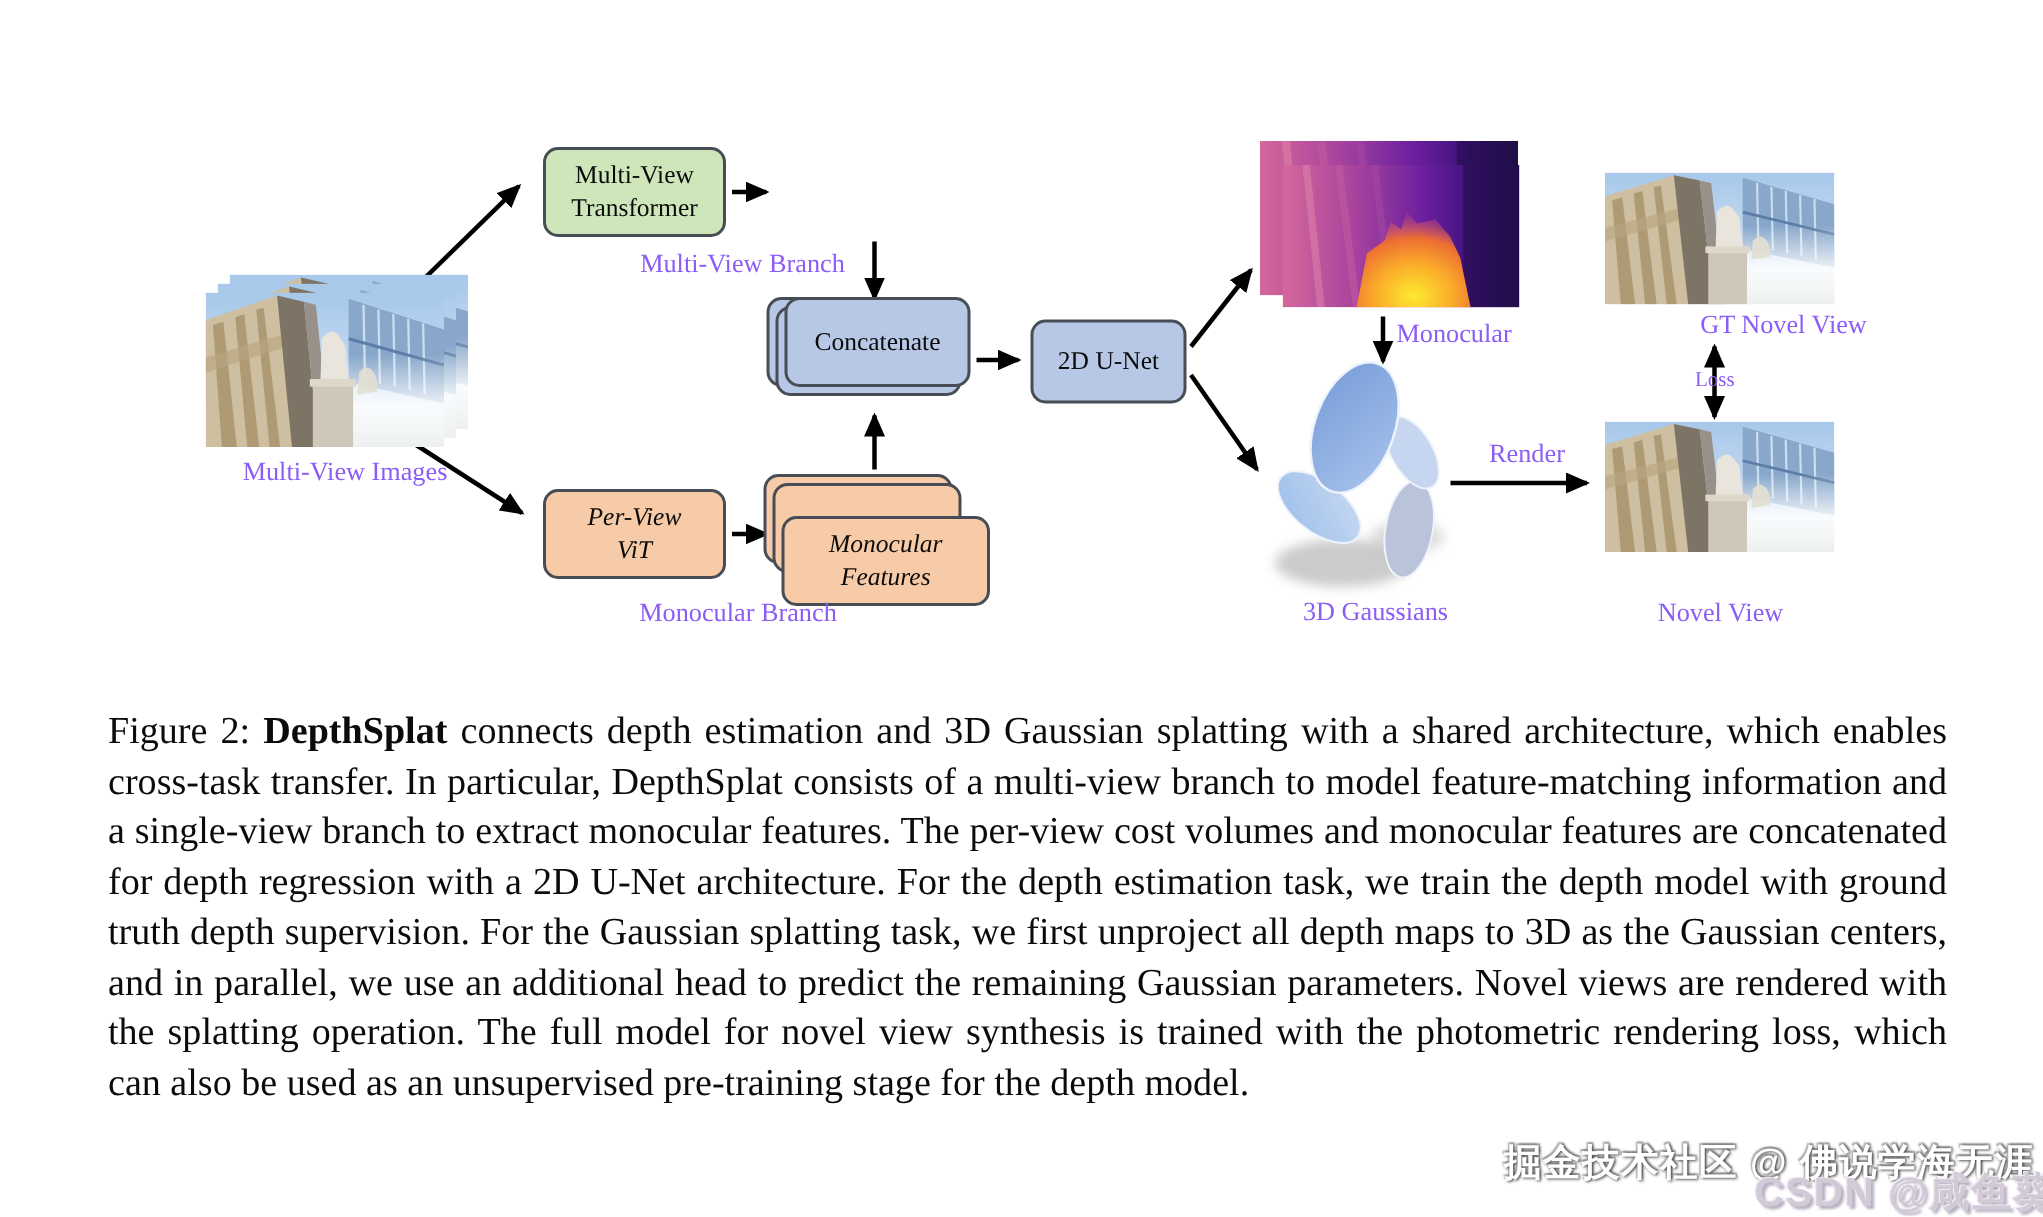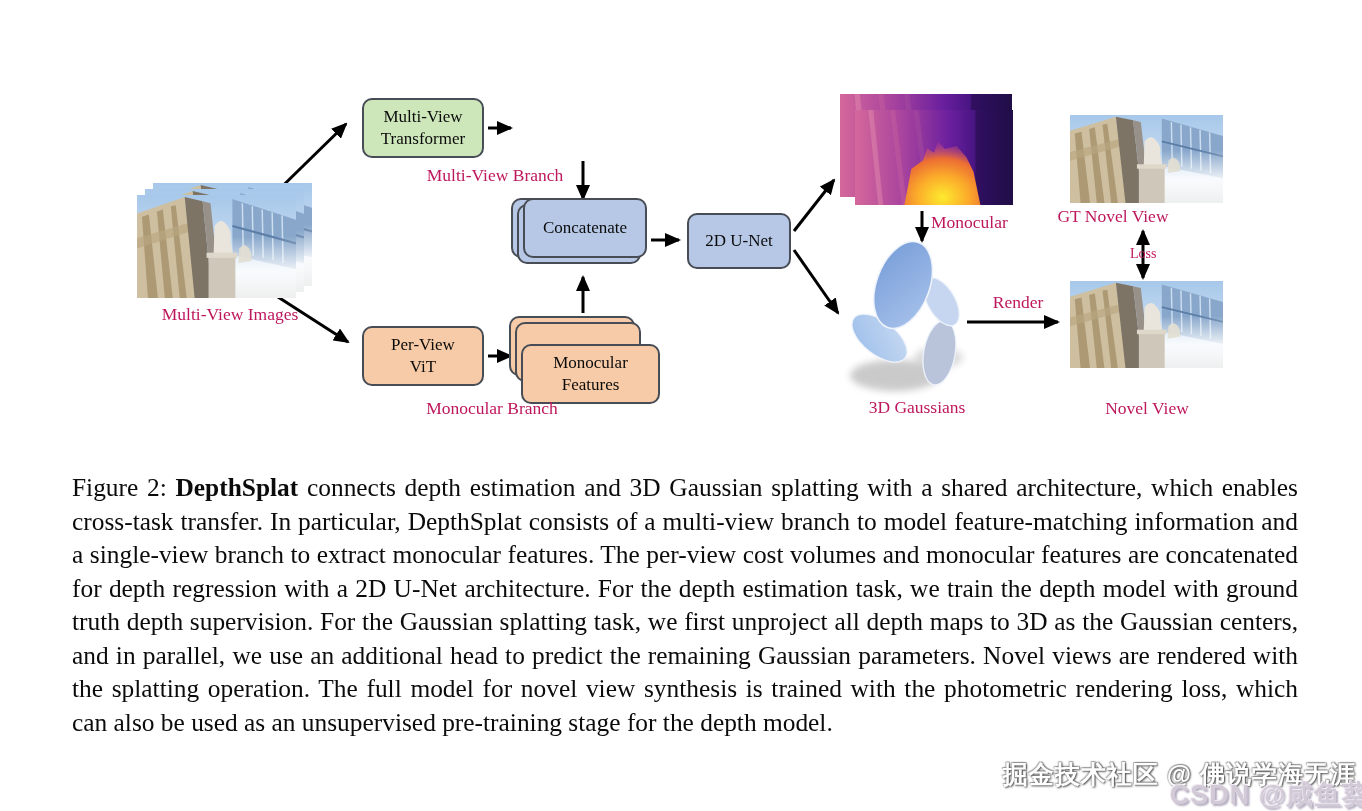--- a/index.html
+++ b/index.html
@@ -7,30 +7,30 @@
         font-family:"Liberation Serif",serif;color:var(--text,#0b0b0b);}
   .diagram{position:absolute;left:0;top:0;width:1362px;height:448px;}
   .arrows{position:absolute;left:0;top:0;pointer-events:none;}
 
   
   .box{position:absolute;border:2px solid var(--box-border,#474c55);border-radius:10px;
        display:flex;align-items:center;justify-content:center;text-align:center;
        font-size:17px;line-height:1.28;white-space:pre-line;box-sizing:border-box;}
   .green{background:var(--green-fill,#cde6ba);}
   .blue{background:var(--blue-fill,#b6c8e6);}
-  .orange{background:var(--orange-fill,#f7cba7);}
+  .orange{background:var(--orange-fill,#f7cba7);font-style:italic;}
 
   
   .stack{position:absolute;}
   .stack .card{position:absolute;border:2px solid var(--box-border,#474c55);border-radius:10px;
        box-sizing:border-box;display:flex;align-items:center;justify-content:center;
        text-align:center;font-size:17px;line-height:1.28;white-space:pre-line;}
 
   
-  .lbl{position:absolute;font-size:17.5px;color:#be185d;white-space:nowrap;}
+  .lbl{position:absolute;font-size:17.5px;color:#8b5cf6;white-space:nowrap;}
   .lbl.center{text-align:center;}
 
   .photo{position:absolute;display:block;}
 
   .caption{position:absolute;left:60px;top:459px;width:1226px;margin:12px;
            font-size:25.4px;line-height:33.5px;text-align:justify;color:var(--text,#0b0b0b);}
   .caption b{font-weight:bold;}
 
   .wm1{position:absolute;right:6px;top:758px;font-family:"Liberation Sans",sans-serif;
        font-weight:bold;font-size:25px;letter-spacing:1px;color:var(--watermark-white,#fff);
@@ -200,21 +200,21 @@
 
     <svg class="photo" style="left:843px;top:228px" width="130" height="172">
         <use href="#gauss-scene" width="130" height="172"></use>
       </svg>
     <div class="lbl center" style="left:852px;top:397px;width:130px">3D Gaussians</div>
     <div class="lbl center" style="left:978px;top:292px;width:80px">Render</div>
 
     <svg class="photo" style="left:1070px;top:115px" width="153" height="88">
         <use href="#photo-scene" width="153" height="88"></use>
       </svg>
-    <div class="lbl center" style="left:1037px;top:206px;width:152px">GT Novel View</div>
+    <div class="lbl center" style="left:1113px;top:206px;width:152px">GT Novel View</div>
     <div class="lbl" style="left:1130px;top:246px;font-size:14px">Loss</div>
     <svg class="photo" style="left:1070px;top:281px" width="153" height="87">
         <use href="#photo-scene" width="153" height="87"></use>
       </svg>
     <div class="lbl center" style="left:1071px;top:398px;width:152px">Novel View</div>
   </div>
 
   <p class="caption"><span>Figure 2: </span><b>DepthSplat</b><span> connects depth estimation and 3D Gaussian splatting with a shared architecture, which enables cross-task transfer. In particular, DepthSplat consists of a multi-view branch to model feature-matching information and a single-view branch to extract monocular features. The per-view cost volumes and monocular features are concatenated for depth regression with a 2D U-Net architecture. For the depth estimation task, we train the depth model with ground truth depth supervision. For the Gaussian splatting task, we first unproject all depth maps to 3D as the Gaussian centers, and in parallel, we use an additional head to predict the remaining Gaussian parameters. Novel views are rendered with the splatting operation. The full model for novel view synthesis is trained with the photometric rendering loss, which can also be used as an unsupervised pre-training stage for the depth model.</span></p>
 
   <div class="wm1">掘金技术社区 @ 佛说学海无涯</div>

